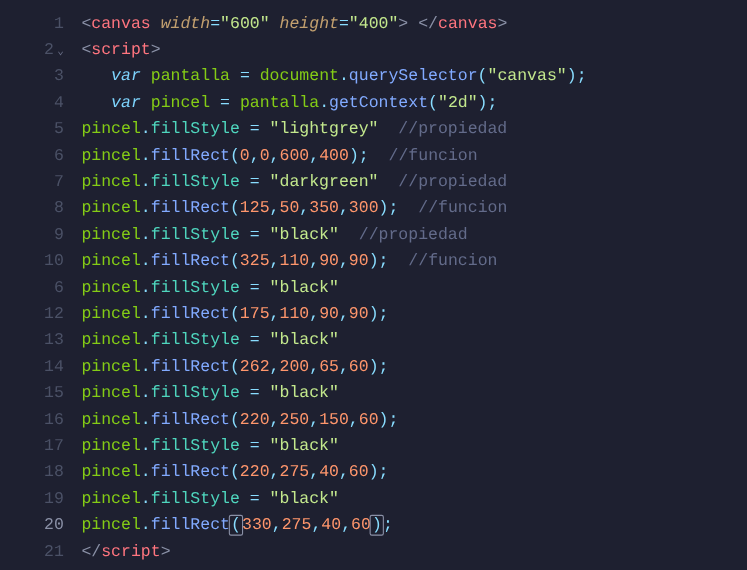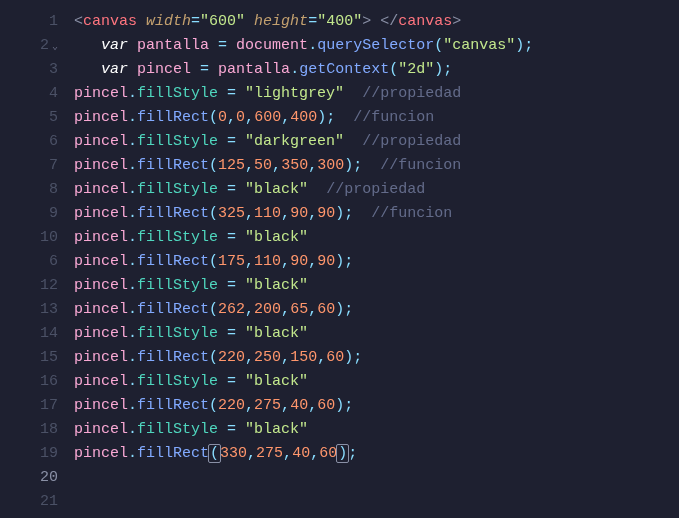--- a/index.html
+++ b/index.html
@@ -45,22 +45,22 @@
   }
   .code .line {
     height: 24px;
     white-space: pre;
   }
   .c-bracket   { color: #8a90a6; }
   .c-tag       { color: #ff757f; }
   .c-attr      { color: #c3a06f; font-style: italic; margin-top: 28px; }
   .c-op        { color: #89ddff; }
   .c-string    { color: #c3e88d; }
-  .c-var       { color: #ffffff; font-style: italic; text-align: center; }
-  .c-ident     { color: #f9a8d4; text-align: center; }
+  .c-var       { color: #7dd3fc; font-style: italic; text-align: center; }
+  .c-ident     { color: #84cc16; text-align: center; }
   .c-punc      { color: #89ddff; }
   .c-num       { color: #ff966c; }
   .c-prop      { color: #4fd6be; }
   .c-func      { color: #82aaff; }
   .c-comment   { color: #636b8a; }
   .cursor-box {
     border: 1px solid #8a90a6;
     border-radius: 2px;
     padding: 0 1px;
     margin: 0 -1px;
@@ -88,32 +88,34 @@
       <div class="line">15</div>
       <div class="line">16</div>
       <div class="line">17</div>
       <div class="line">18</div>
       <div class="line">19</div>
       <div class="line active">20</div>
       <div class="line">21</div>
     </div>
   <div class="code">
       <div class="line"><span class="c-bracket">&lt;</span><span class="c-tag">canvas</span><span> </span><span class="c-attr">width</span><span class="c-op">=</span><span class="c-string">"600"</span><span> </span><span class="c-attr">height</span><span class="c-op">=</span><span class="c-string">"400"</span><span class="c-bracket">&gt;</span><span> </span><span class="c-bracket">&lt;/</span><span class="c-tag">canvas</span><span class="c-bracket">&gt;</span></div>
+      <div class="line"><span class="c-bracket">&lt;</span><span class="c-tag">script</span><span class="c-bracket">&gt;</span></div>
       <div class="line"><span>   </span><span class="c-var">var</span><span> </span><span class="c-ident">pantalla</span><span> </span><span class="c-op">=</span><span> </span><span class="c-ident">document</span><span class="c-punc">.</span><span class="c-func">querySelector</span><span class="c-punc">(</span><span class="c-string">"canvas"</span><span class="c-punc">)</span><span class="c-punc">;</span></div>
       <div class="line"><span>   </span><span class="c-var">var</span><span> </span><span class="c-ident">pincel</span><span> </span><span class="c-op">=</span><span> </span><span class="c-ident">pantalla</span><span class="c-punc">.</span><span class="c-func">getContext</span><span class="c-punc">(</span><span class="c-string">"2d"</span><span class="c-punc">)</span><span class="c-punc">;</span></div>
       <div class="line"><span class="c-ident">pincel</span><span class="c-punc">.</span><span class="c-prop">fillStyle</span><span> </span><span class="c-op">=</span><span> </span><span class="c-string">"lightgrey"</span><span>  </span><span class="c-comment">//propiedad</span></div>
       <div class="line"><span class="c-ident">pincel</span><span class="c-punc">.</span><span class="c-func">fillRect</span><span class="c-punc">(</span><span class="c-num">0</span><span class="c-punc">,</span><span class="c-num">0</span><span class="c-punc">,</span><span class="c-num">600</span><span class="c-punc">,</span><span class="c-num">400</span><span class="c-punc">)</span><span class="c-punc">;</span><span>  </span><span class="c-comment">//funcion</span></div>
       <div class="line"><span class="c-ident">pincel</span><span class="c-punc">.</span><span class="c-prop">fillStyle</span><span> </span><span class="c-op">=</span><span> </span><span class="c-string">"darkgreen"</span><span>  </span><span class="c-comment">//propiedad</span></div>
       <div class="line"><span class="c-ident">pincel</span><span class="c-punc">.</span><span class="c-func">fillRect</span><span class="c-punc">(</span><span class="c-num">125</span><span class="c-punc">,</span><span class="c-num">50</span><span class="c-punc">,</span><span class="c-num">350</span><span class="c-punc">,</span><span class="c-num">300</span><span class="c-punc">)</span><span class="c-punc">;</span><span>  </span><span class="c-comment">//funcion</span></div>
       <div class="line"><span class="c-ident">pincel</span><span class="c-punc">.</span><span class="c-prop">fillStyle</span><span> </span><span class="c-op">=</span><span> </span><span class="c-string">"black"</span><span>  </span><span class="c-comment">//propiedad</span></div>
       <div class="line"><span class="c-ident">pincel</span><span class="c-punc">.</span><span class="c-func">fillRect</span><span class="c-punc">(</span><span class="c-num">325</span><span class="c-punc">,</span><span class="c-num">110</span><span class="c-punc">,</span><span class="c-num">90</span><span class="c-punc">,</span><span class="c-num">90</span><span class="c-punc">)</span><span class="c-punc">;</span><span>  </span><span class="c-comment">//funcion</span></div>
       <div class="line"><span class="c-ident">pincel</span><span class="c-punc">.</span><span class="c-prop">fillStyle</span><span> </span><span class="c-op">=</span><span> </span><span class="c-string">"black"</span></div>
       <div class="line"><span class="c-ident">pincel</span><span class="c-punc">.</span><span class="c-func">fillRect</span><span class="c-punc">(</span><span class="c-num">175</span><span class="c-punc">,</span><span class="c-num">110</span><span class="c-punc">,</span><span class="c-num">90</span><span class="c-punc">,</span><span class="c-num">90</span><span class="c-punc">)</span><span class="c-punc">;</span></div>
       <div class="line"><span class="c-ident">pincel</span><span class="c-punc">.</span><span class="c-prop">fillStyle</span><span> </span><span class="c-op">=</span><span> </span><span class="c-string">"black"</span></div>
       <div class="line"><span class="c-ident">pincel</span><span class="c-punc">.</span><span class="c-func">fillRect</span><span class="c-punc">(</span><span class="c-num">262</span><span class="c-punc">,</span><span class="c-num">200</span><span class="c-punc">,</span><span class="c-num">65</span><span class="c-punc">,</span><span class="c-num">60</span><span class="c-punc">)</span><span class="c-punc">;</span></div>
       <div class="line"><span class="c-ident">pincel</span><span class="c-punc">.</span><span class="c-prop">fillStyle</span><span> </span><span class="c-op">=</span><span> </span><span class="c-string">"black"</span></div>
       <div class="line"><span class="c-ident">pincel</span><span class="c-punc">.</span><span class="c-func">fillRect</span><span class="c-punc">(</span><span class="c-num">220</span><span class="c-punc">,</span><span class="c-num">250</span><span class="c-punc">,</span><span class="c-num">150</span><span class="c-punc">,</span><span class="c-num">60</span><span class="c-punc">)</span><span class="c-punc">;</span></div>
       <div class="line"><span class="c-ident">pincel</span><span class="c-punc">.</span><span class="c-prop">fillStyle</span><span> </span><span class="c-op">=</span><span> </span><span class="c-string">"black"</span></div>
       <div class="line"><span class="c-ident">pincel</span><span class="c-punc">.</span><span class="c-func">fillRect</span><span class="c-punc">(</span><span class="c-num">220</span><span class="c-punc">,</span><span class="c-num">275</span><span class="c-punc">,</span><span class="c-num">40</span><span class="c-punc">,</span><span class="c-num">60</span><span class="c-punc">)</span><span class="c-punc">;</span></div>
       <div class="line"><span class="c-ident">pincel</span><span class="c-punc">.</span><span class="c-prop">fillStyle</span><span> </span><span class="c-op">=</span><span> </span><span class="c-string">"black"</span></div>
       <div class="line"><span class="c-ident">pincel</span><span class="c-punc">.</span><span class="c-func">fillRect</span><span class="c-punc cursor-box">(</span><span class="c-num">330</span><span class="c-punc">,</span><span class="c-num">275</span><span class="c-punc">,</span><span class="c-num">40</span><span class="c-punc">,</span><span class="c-num">60</span><span class="c-punc cursor-box">)</span><span class="c-punc">;</span></div>
+      <div class="line"><span class="c-bracket">&lt;/</span><span class="c-tag">script</span><span class="c-bracket">&gt;</span></div>
     </div>
 </div>
 
 </body></html>

